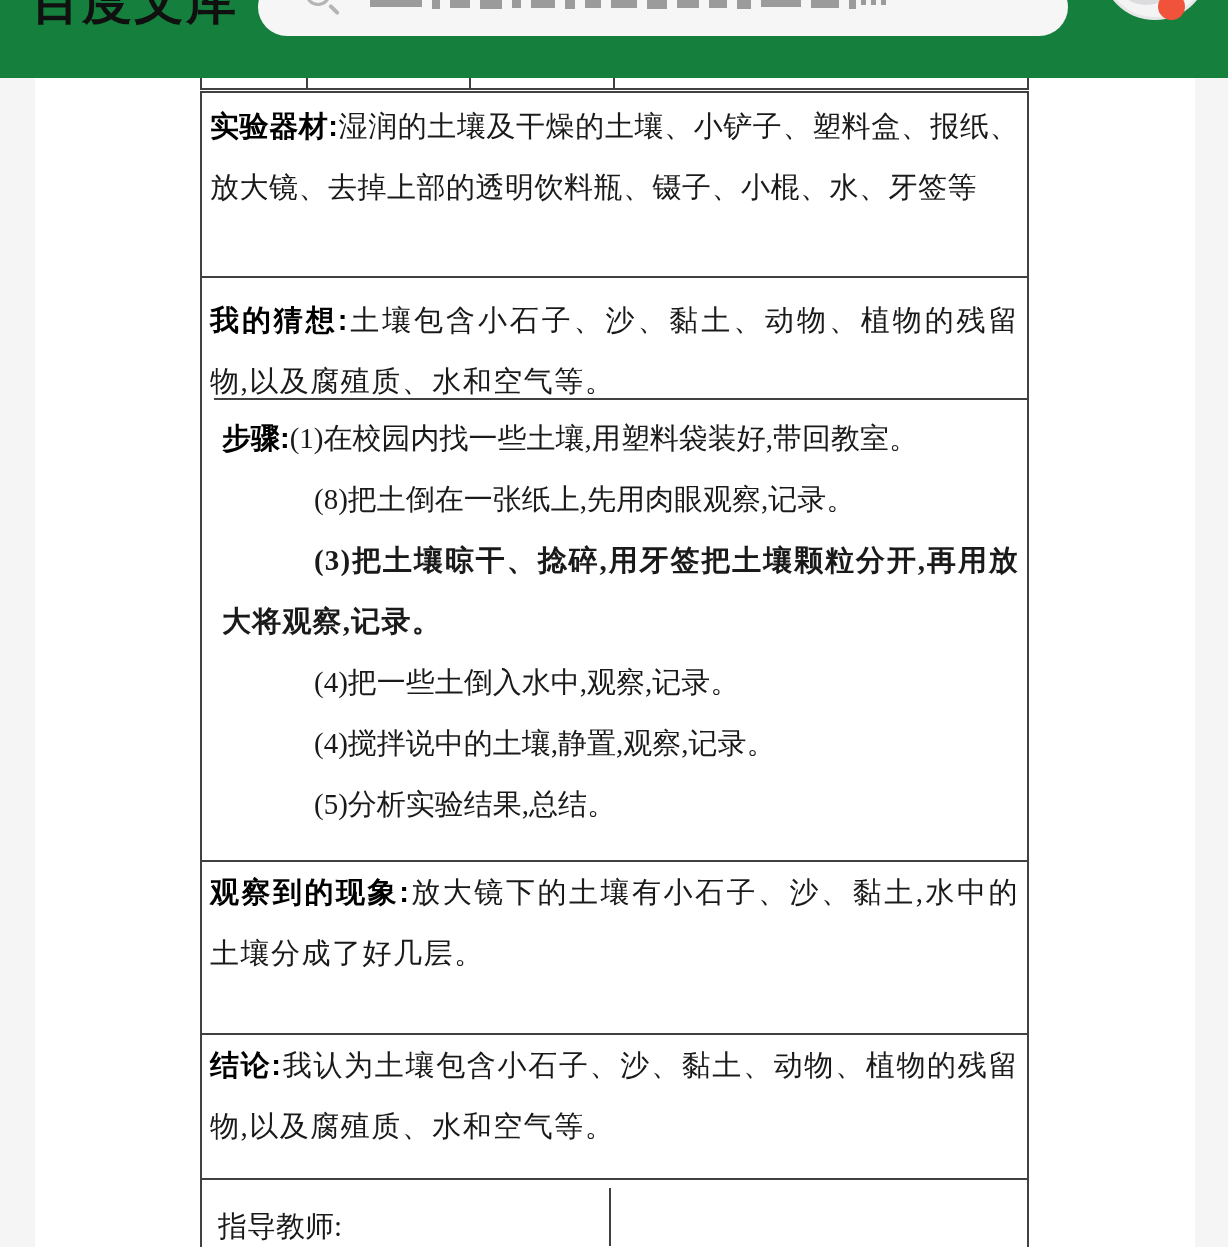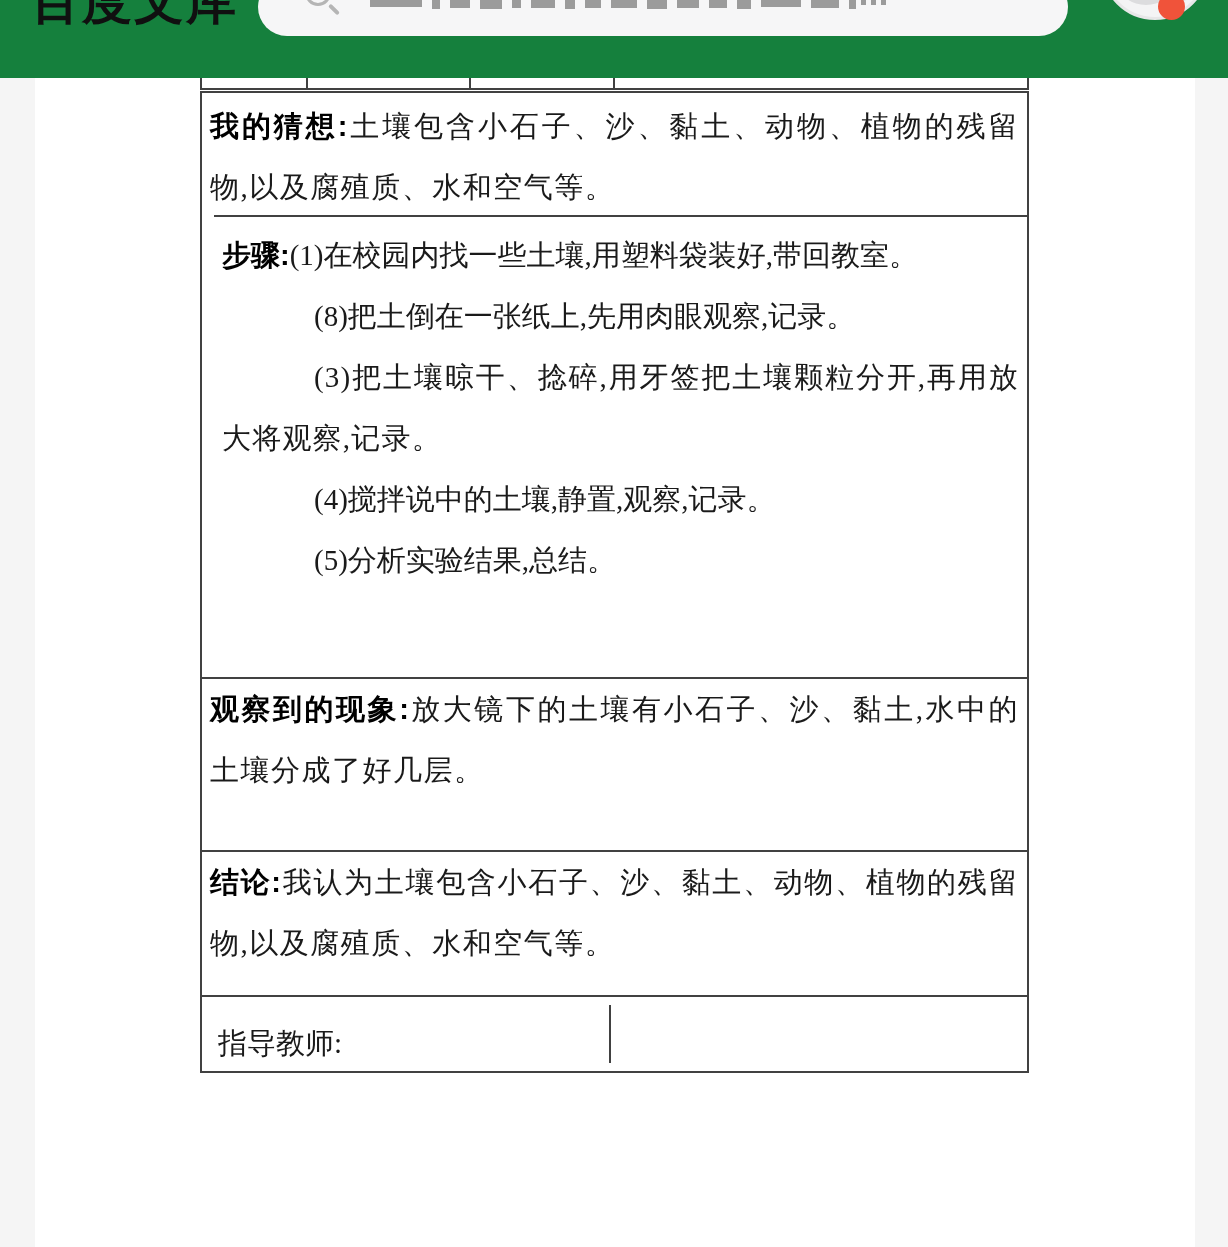--- a/index.html
+++ b/index.html
@@ -30,65 +30,71 @@
   
   .partial-row{position:absolute;left:200px;top:77px;width:829px;height:13px;box-sizing:border-box;
                border-left:2px solid #414141;border-right:2px solid #414141;border-bottom:2px solid #414141;}
   .partial-row .vstub{position:absolute;top:0;width:2px;height:100%;background:#414141;}
 
   
   .table{position:absolute;left:200px;top:91px;width:829px;border:2px solid #414141;box-sizing:border-box;background:#ffffff;}
   .row{box-sizing:border-box;overflow:hidden;padding:0 8px;}
   .row + .row{border-top:2px solid #414141;}
   .r1{height:183px;padding-top:3px;}
-  .r2{height:122px;padding-top:3px;}
+  .r2{height:122px;padding-top:12px;}
   .r3{height:462px;padding-top:8px;margin-left:12px;}
   .r4{height:173px;}
   .r5{height:145px;}
   .r6{height:76px;padding:8px;display:flex;}
   .r6 .c1{width:401px;box-sizing:border-box;border-right:2px solid #414141;padding:8px 0 0 8px;}
   .r6 .c2{flex:1;padding:8px 0 0 14px;}
 
   .table p{margin:0;font-size:29px;line-height:61px;text-align:justify;text-justify:inter-ideograph;}
   .r6 p{text-align:left;}
   .lbl{font-family:"Liberation Sans","DejaVu Sans",sans-serif;font-weight:700;color:#000000;}
   .ind{text-indent:92px;}
   .sp05{letter-spacing:.5px;}
-  .sp12{letter-spacing:1.2px;}
+  .sp12{letter-spacing:1.2px;font-weight:bold;}
   .sp15{letter-spacing:1.5px;}
 </style>
 </head>
 <body>
 
 <div class="canvas">
 
   <div class="side-strip left"></div>
   <div class="side-strip right"></div>
 
   <div class="partial-row">
     <i class="vstub" style="left:104px"></i>
     <i class="vstub" style="left:267px"></i>
     <i class="vstub" style="left:411px"></i>
   </div>
 
   <div class="table">
 
+    <div class="row r1">
+      <p class="sp05">
+        <span class="lbl">实验器材:</span><span>湿润的土壤及干燥的土壤、小铲子、塑料盒、报纸、放大镜、去掉上部的透明饮料瓶、镊子、小棍、水、牙签等</span>
+      </p>
+    </div>
 
     <div class="row r2">
       <p class="sp15">
         <span class="lbl">我的猜想:</span><span>土壤包含小石子、沙、黏土、动物、植物的残留物,以及腐殖质、水和空气等。</span>
       </p>
     </div>
 
     <div class="row r3">
       <p>
         <span class="lbl">步骤:</span><span>(1)在校园内找一些土壤,用塑料袋装好,带回教室。</span>
       </p>
       <p class="ind">(8)把土倒在一张纸上,先用肉眼观察,记录。</p>
       <p class="ind sp12">(3)把土壤晾干、捻碎,用牙签把土壤颗粒分开,再用放大将观察,记录。</p>
+      <p class="ind">(4)把一些土倒入水中,观察,记录。</p>
       <p class="ind">(4)搅拌说中的土壤,静置,观察,记录。</p>
       <p class="ind">(5)分析实验结果,总结。</p>
     </div>
 
     <div class="row r4">
       <p class="sp15">
         <span class="lbl">观察到的现象:</span><span>放大镜下的土壤有小石子、沙、黏土,水中的土壤分成了好几层。</span>
       </p>
     </div>
 

